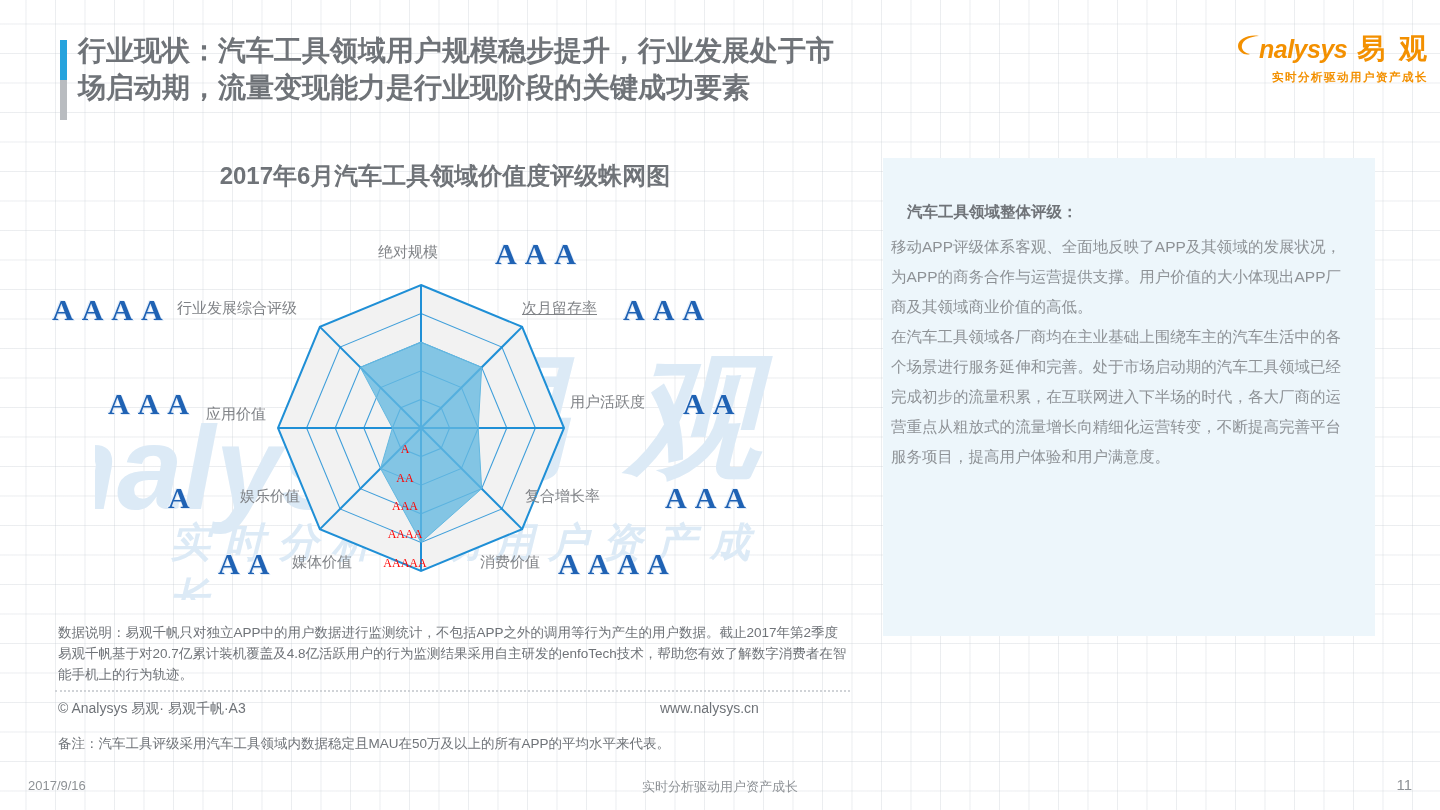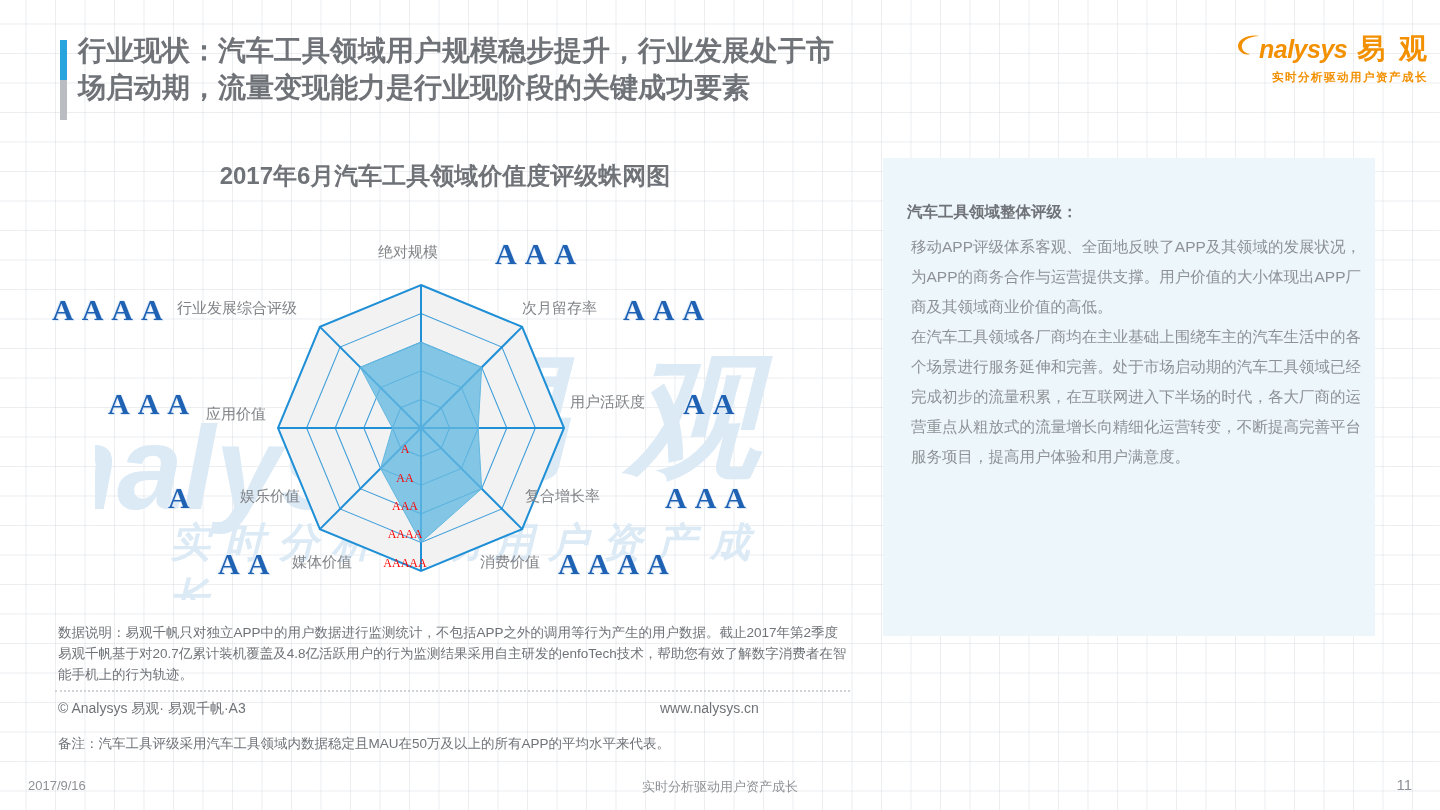--- a/index.html
+++ b/index.html
@@ -129,21 +129,21 @@
   #right-panel {
     position: absolute; left: 883px; top: 158px;
     width: 492px; height: 478px;
     background: #edf6fb;
   }
   #panel-head {
     position: absolute; left: 24px; top: 44px;
     font-size: 15.5px; font-weight: bold; color: #6f7378;
   }
   #panel-body {
-    position: absolute; left: 28px; top: 74px; width: 450px;
+    position: absolute; left: 8px; top: 74px; width: 450px;
     font-size: 15.5px; line-height: 30px; color: #8e9296;
     text-align: justify;
   }
 
   
   #bottom {
     position: absolute; left: 0; bottom: 0; width: 1440px; height: 42px;
   }
   #bot-date { position: absolute; left: 28px; top: 10px; font-size: 13px; color: #8e9296; text-align: center; }
   #bot-center { position: absolute; left: 0; right: 0; top: 10px; text-align: center; font-size: 13px; color: #8e9296; }
@@ -204,21 +204,21 @@
           <text x="365" y="266.628" text-anchor="middle" fill="#ff0000" font-size="12" font-family="&quot;Liberation Serif&quot;, serif">AA</text>
           <text x="365" y="294.942" text-anchor="middle" fill="#ff0000" font-size="12" font-family="&quot;Liberation Serif&quot;, serif">AAA</text>
           <text x="365" y="323.256" text-anchor="middle" fill="#ff0000" font-size="12" font-family="&quot;Liberation Serif&quot;, serif">AAAA</text>
           <text x="365" y="351.57" text-anchor="middle" fill="#ff0000" font-size="12" font-family="&quot;Liberation Serif&quot;, serif">AAAAA</text>
         </g>
     </svg>
 
     <span class="axis-label" style="left:338px; top:28px;">绝对规模</span>
     <span class="rating" style="left:455px; top:22px;">AAA</span>
 
-    <span class="axis-label" style="left:482px; top:84px;">次月留存率</span>
+    <span class="axis-label" style="left:482px; top:84px;text-decoration:underline;">次月留存率</span>
     <span class="rating" style="left:583px; top:78px;">AAA</span>
 
     <span class="axis-label" style="left:530px; top:178px;">用户活跃度</span>
     <span class="rating" style="left:643px; top:172px;">AA</span>
 
     <span class="axis-label" style="left:485px; top:272px;">复合增长率</span>
     <span class="rating" style="left:625px; top:266px;">AAA</span>
 
     <span class="axis-label" style="left:440px; top:338px;">消费价值</span>
     <span class="rating" style="left:518px; top:332px;">AAAA</span>

